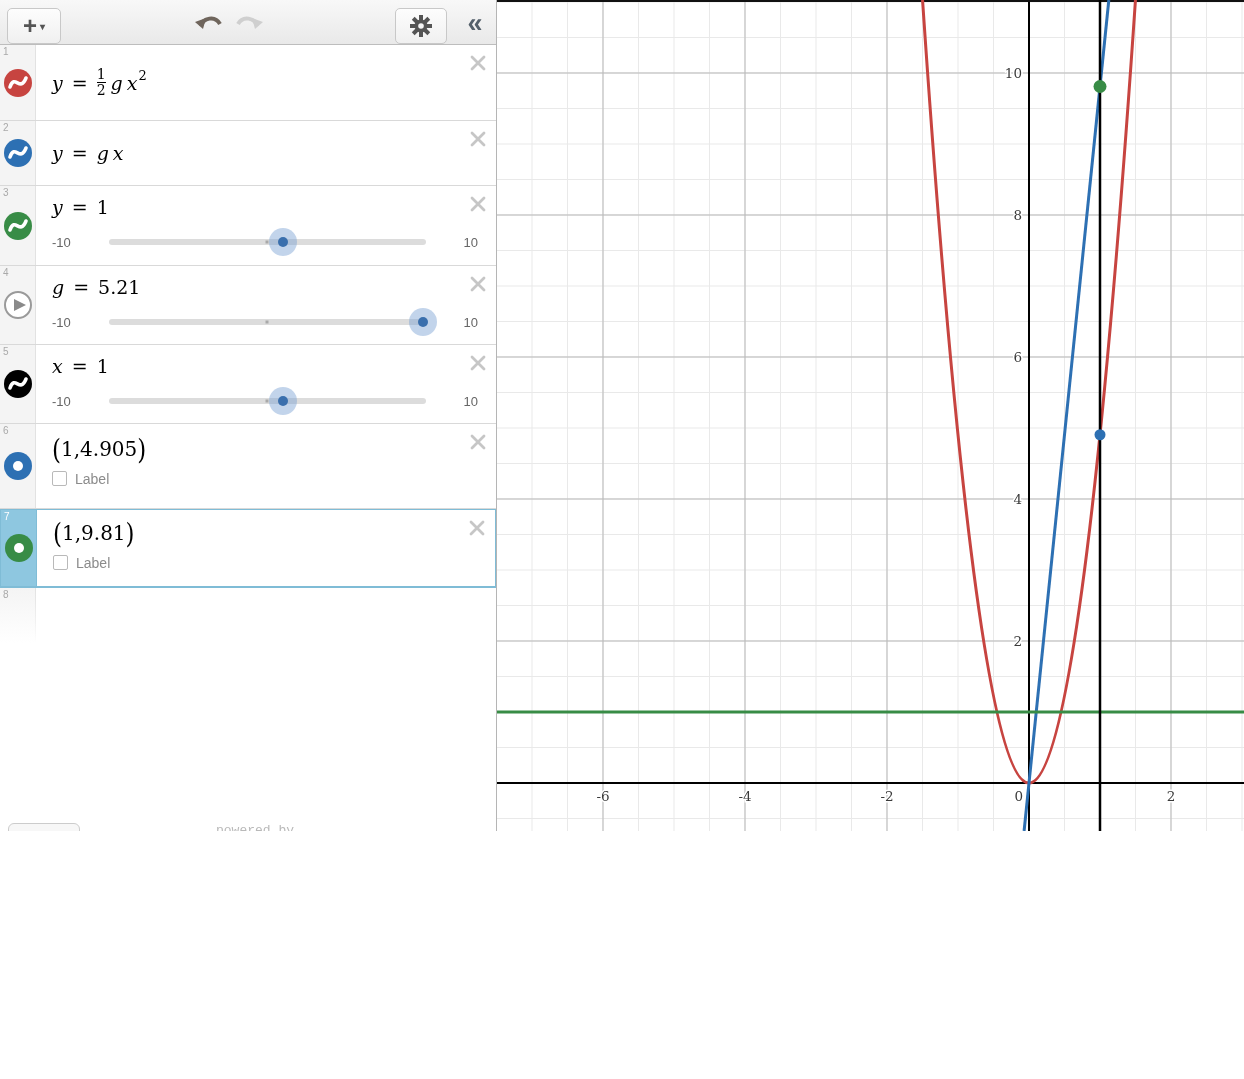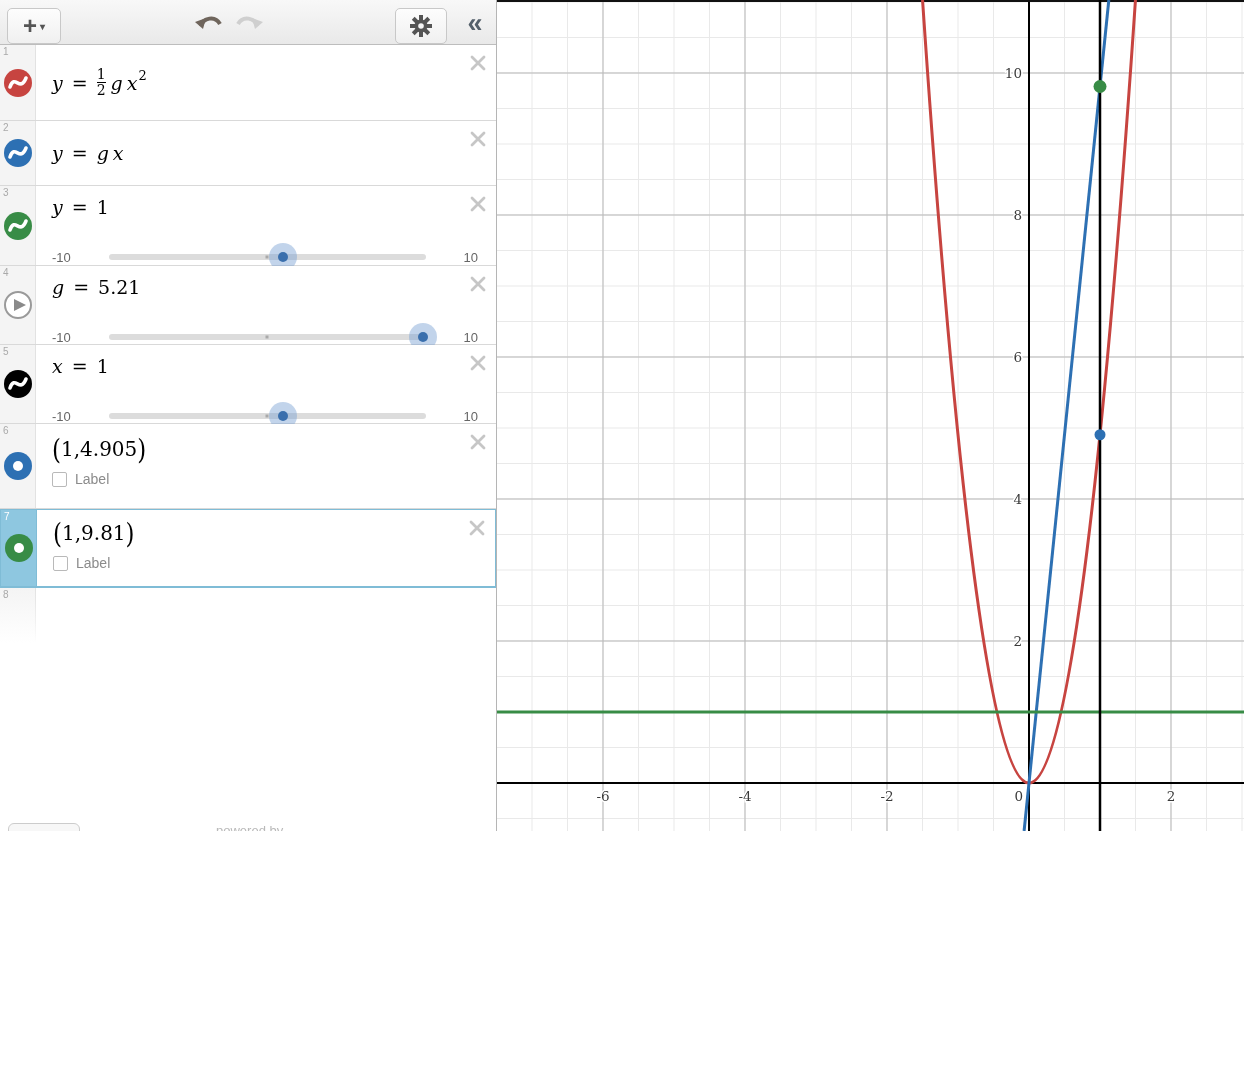--- a/index.html
+++ b/index.html
@@ -49,40 +49,40 @@
   .math .sp { margin-left:4px; }
   .frac { display:inline-flex; flex-direction:column; align-items:center; font-size:14px; line-height:1.05;
           margin-right:5px; }
   .frac .bar { width:100%; border-top:1px solid #000; height:0; }
   .sup { font-size:13px; vertical-align:super; position:relative; top:-7px; margin-left:1px; }
 
   .pt-row .math { font-size:20px; }
   .paren { font-size:23px; transform:scaleY(1.25); display:inline-block; font-family:"DejaVu Serif", serif; }
 
   
-  .slider-row { display:flex; align-items:center; margin-top:26px; padding-right:2px;gap:26px; }
+  .slider-row { display:flex; align-items:center; margin-top:11px; padding-right:2px;gap:26px; }
   .slider-lab { font-size:13px; color:#666; flex:0 0 auto; }
   .track-wrap { flex:1; position:relative; height:26px; margin:0 12px; }
   .track { position:absolute; left:0; right:0; top:50%; height:6px; transform:translateY(-50%);
            background:#dcdcdc; border-radius:3px; }
   .tick { position:absolute; left:50%; top:50%; width:3px; height:3px; background:#a9a9a9;
           transform:translate(-50%,-50%); }
   .handle { position:absolute; top:50%; transform:translate(-50%,-50%); width:28px; height:28px;
             border-radius:50%; background:rgba(120,160,210,0.45); display:flex; align-items:center; justify-content:center; }
   .handle .dot { width:10px; height:10px; border-radius:50%; background:#3a6fad; }
 
   
-  .label-row { display:flex; align-items:center; margin-top:9px; }
+  .label-row { display:flex; align-items:flex-start; margin-top:9px; }
   .checkbox { width:15px; height:15px; border:1px solid #b9b9b9; border-radius:2px; background:#fff; }
   .label-text { font-size:14px; color:#8b8b8b; margin-left:8px; }
 
   
   .kbd-btn { position:absolute; left:8px; top:823px; width:72px; height:30px; border:1px solid #ccc;
              border-radius:6px; background:#f7f7f7; }
-  .powered { position:absolute; left:216px; top:823px; font-size:13px; color:#b9b9b9; }
+  .powered { position:absolute; left:216px; top:823px; font-size:13px; color:#b9b9b9;font-family:Liberation Mono, monospace; }
 </style>
 </head>
 <body>
 
 <div class="app">
 
   <div class="graph-pane">
     <svg id="graph-svg" width="747" height="831" viewBox="0 0 747 831">
         <line x1="35" y1="0" x2="35" y2="831" stroke="#e9e9e9" stroke-width="1"></line>
         <line x1="70.5" y1="0" x2="70.5" y2="831" stroke="#e9e9e9" stroke-width="1"></line>

